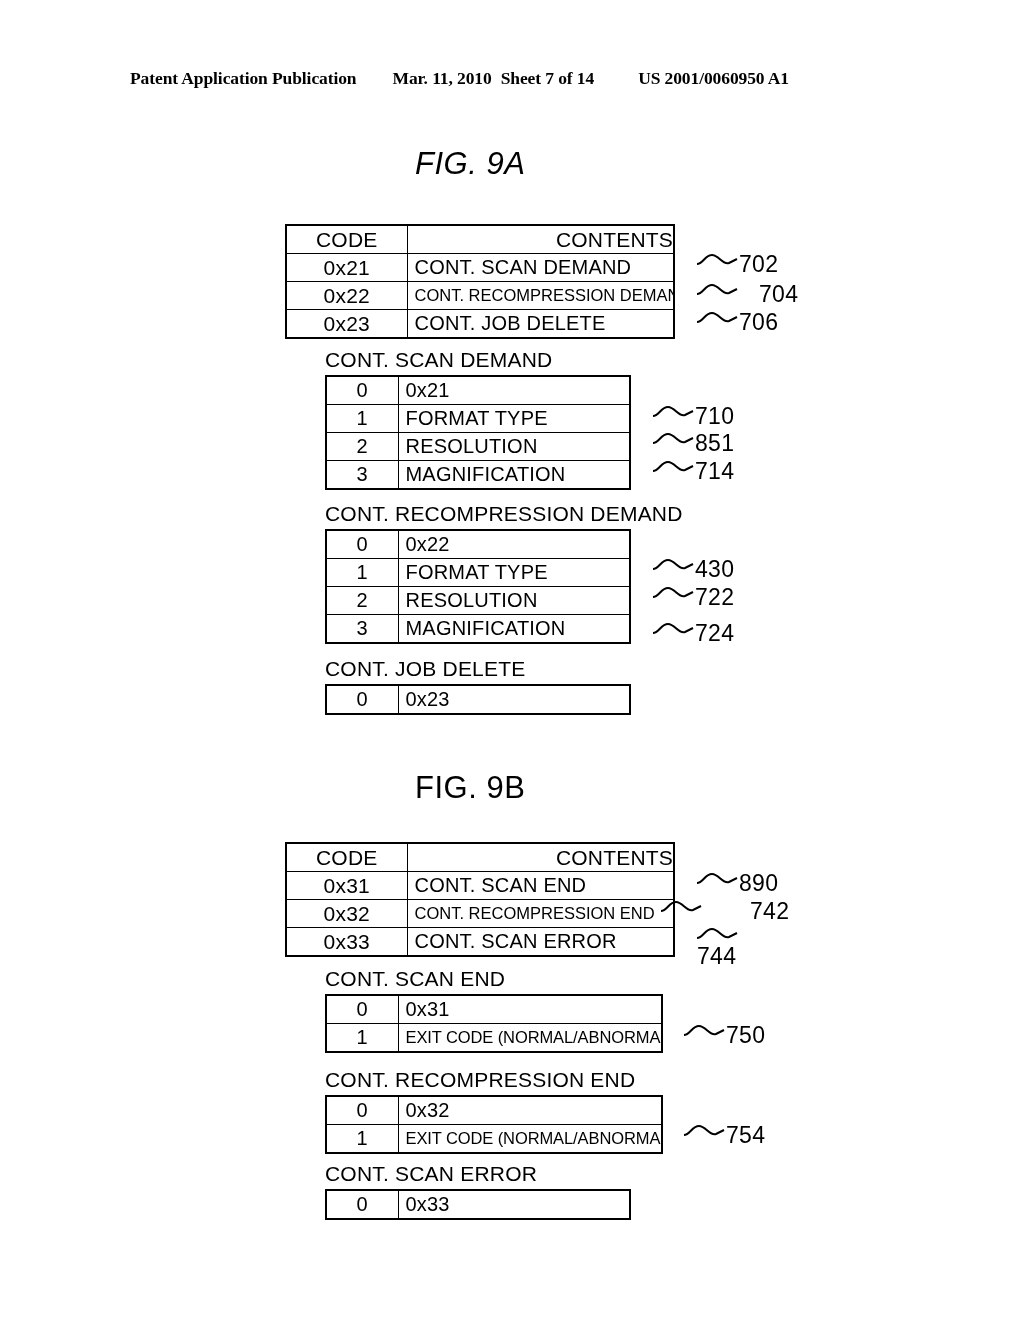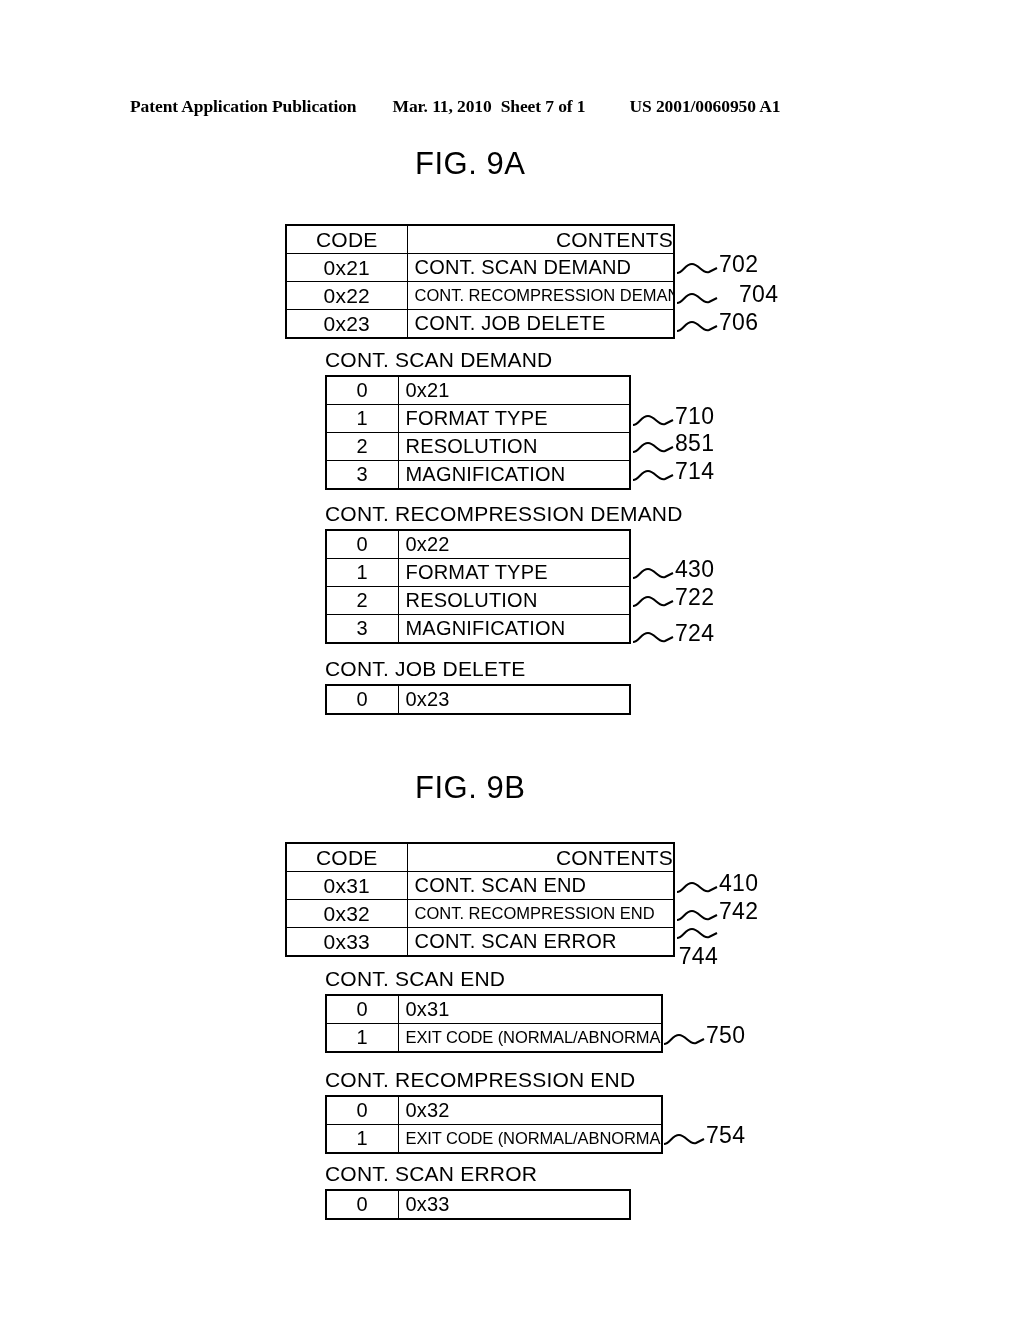--- a/index.html
+++ b/index.html
@@ -12,21 +12,21 @@
     height: 1320px;
     position: relative;
     font-family: "Liberation Sans", sans-serif;
     color: #000000;
     overflow: hidden;
   }
 
   
   .page-header {
     position: absolute;
-    top: 96px;
+    top: 68px;
     left: 130px;
     width: 764px;
     display: flex;
     align-items: flex-end;
     font-family: "Liberation Serif", serif;
     font-weight: bold;
     font-size: 17.5px;
     letter-spacing: -0.1px;
     white-space: nowrap;
   }
@@ -35,21 +35,21 @@
   .hdr-sheet { margin-left: 9px; }
   .hdr-num   { margin-left: 44px; }
 
   
   .fig-title {
     position: absolute;
     font-size: 31px;
     letter-spacing: 0.5px;
     white-space: nowrap;
   }
-  #fig-9a-title { top: 146px; left: 415px; }
+  #fig-9a-title { top: 146px; left: 415px; font-style: italic; }
   #fig-9b-title { top: 770px; left: 415px; }
 
   
   .block { position: absolute; }
 
   .block-caption {
     font-size: 21px;
     letter-spacing: 0.2px;
     white-space: nowrap;
     margin-bottom: 3px;
@@ -107,40 +107,41 @@
 
   
   .tbl-single { width: 304px; }
   .tbl-single col.w-idx { width: 72px; }
   .tbl-single col.w-val { width: 232px; }
 
   
   .ref {
     position: absolute;
     display: flex;
-    align-items: flex-end;
+    align-items: flex-start;
     white-space: nowrap;
+    padding-left: 20px;
   }
   .ref .squiggle {
     display: block;
   }
   .ref .ref-num {
     font-size: 23px;
     font-family: "Liberation Sans", sans-serif;
     letter-spacing: 0.3px;
     margin-left: 1px;
   }
 </style>
 </head>
 <body>
 
 <div class="page-header">
   <span class="hdr-pub">Patent Application Publication</span>
   <span class="hdr-date">Mar. 11, 2010</span>
-  <span class="hdr-sheet">Sheet 7 of 1</span>
+  <span class="hdr-sheet">Sheet 7 of 14</span>
   <span class="hdr-num">US 2001/0060950 A1</span>
 </div>
 
 <div class="fig-title" id="fig-9a-title">FIG. 9A</div>
 
 <div class="block" style="top:224px; left:285px;">
   <table class="fig-table tbl-main">
     <colgroup>
         <col class="w-code">
         <col class="w-contents">
@@ -321,23 +322,23 @@
         <td class="c-left">CONT. SCAN ERROR</td>
       </tr>
     </tbody>
   </table>
 </div>
 
 <div class="ref" style="top:870px; left:676px;">
   <svg class="squiggle" width="42" height="18" viewBox="0 0 42 18">
     <path d="M1 13 C 7 13, 9 4, 16 4 S 26 14, 33 12 L 41 8" fill="none" stroke="#000" stroke-width="2"></path>
   </svg>
-  <span class="ref-num">410</span>
-</div>
-<div class="ref" style="top:898px; left:676px;">
+  <span class="ref-num">890</span>
+</div>
+<div class="ref" style="top:898px; left:640px;gap:47px;">
   <svg class="squiggle" width="42" height="18" viewBox="0 0 42 18">
     <path d="M1 13 C 7 13, 9 4, 16 4 S 26 14, 33 12 L 41 8" fill="none" stroke="#000" stroke-width="2"></path>
   </svg>
   <span class="ref-num">742</span>
 </div>
 <div class="ref" style="top:925px; left:676px;flex-direction:column;">
   <svg class="squiggle" width="42" height="18" viewBox="0 0 42 18">
     <path d="M1 13 C 7 13, 9 4, 16 4 S 26 14, 33 12 L 41 8" fill="none" stroke="#000" stroke-width="2"></path>
   </svg>
   <span class="ref-num">744</span>

